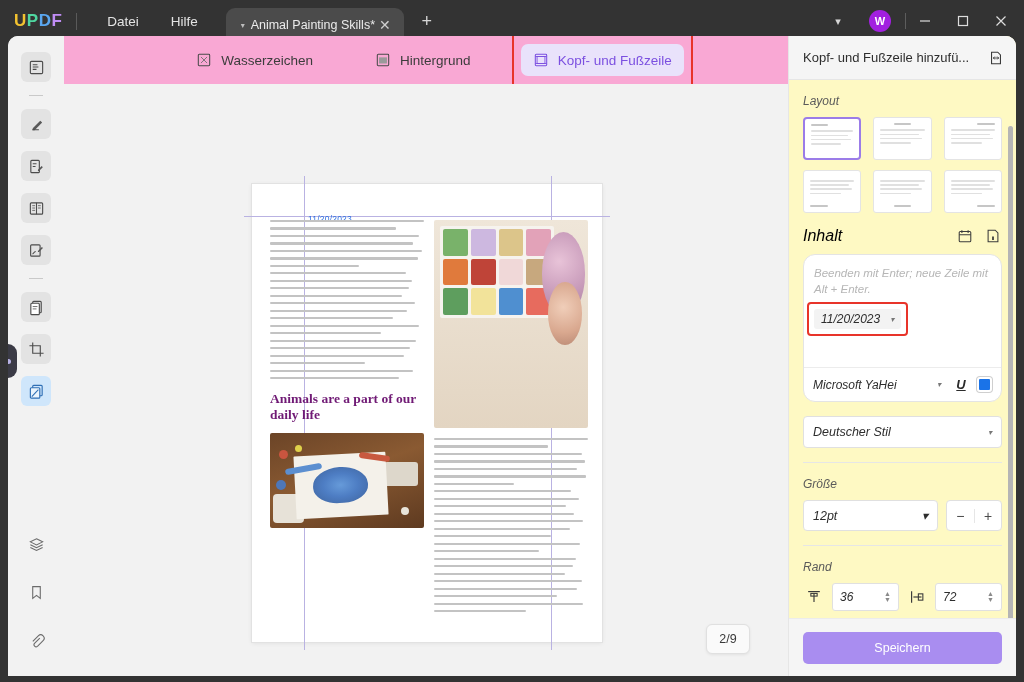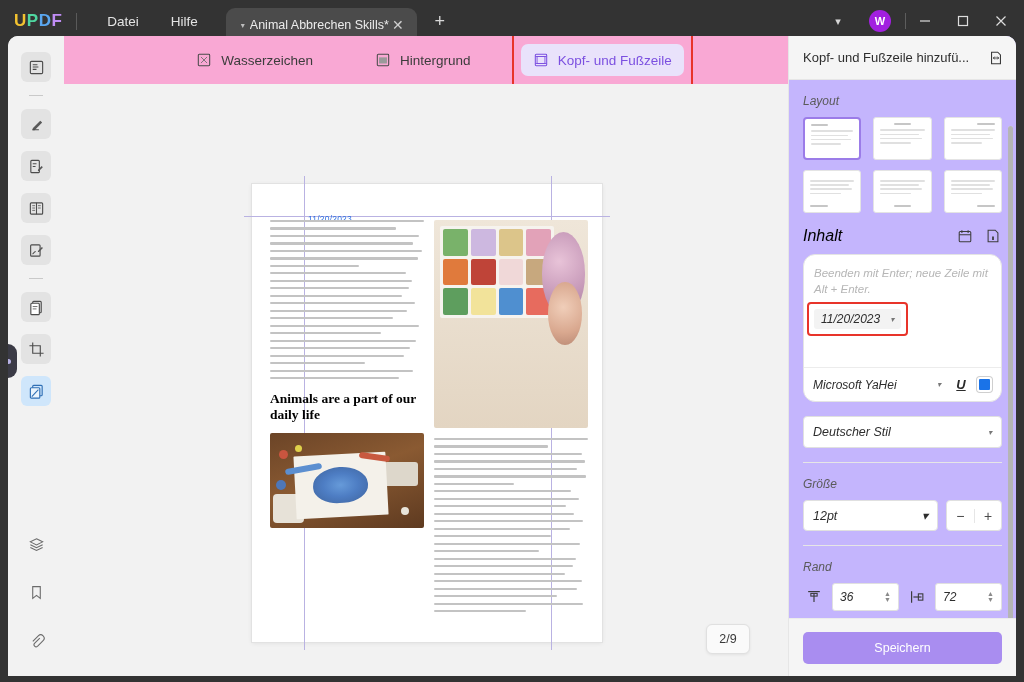--- a/index.html
+++ b/index.html
@@ -119,21 +119,21 @@
   .pg-head .hr { font-size: 8.5px; color: #2a2a2a; }
   .pg-date-overlay {
     position: absolute; left: 56px; top: 30px; font-size: 8.5px;
     color: #2f6fe0; letter-spacing: .2px;
   }
   .pg-body { position: absolute; left: 18px; right: 14px; top: 36px; bottom: 8px; display: flex; gap: 10px; }
   .col { flex: 1; position: relative; }
   .txtline { height: 2.1px; background: #c3c3c3; border-radius: 1px; margin-bottom: 5.4px; }
   .pg-h1 {
     font-family: "Liberation Serif", serif; font-weight: bold;
-    font-size: 13.5px; line-height: 16px; color: #000000; margin: 12px 0 10px 0;
+    font-size: 13.5px; line-height: 16px; color: #701a75; margin: 12px 0 10px 0;
   }
   .photo { width: 100%; border-radius: 2px; overflow: hidden; position: relative; }
   .photo.p1 { height: 200px; }
 
   
   .palette { position: absolute; inset: 0; background: linear-gradient(180deg,#efe6d9 0%, #e3d5c2 100%); }
   .pal-grid {
     position: absolute; left: 4%; top: 3%; width: 74%; height: 44%;
     display: grid; grid-template-columns: repeat(4, 1fr); grid-template-rows: repeat(3, 1fr);
     gap: 3px; background: #f6f3ee; padding: 3px; border-radius: 2px;
@@ -176,21 +176,21 @@
     position: absolute; right: 38px; bottom: 22px; min-width: 44px; height: 30px;
     background: #fafafa; border: 1px solid #e0e0e0; border-radius: 6px;
     display: flex; align-items: center; justify-content: center;
     font-size: 12.5px; color: #3a3a3a; padding: 0 10px;
     box-shadow: 0 1px 3px rgba(0,0,0,.07);
   }
 
   
   .panel {
     position: absolute; right: 0; top: 0; width: 228px; height: 640px;
-    background: #c4b5fd; border-left: 1px solid #e6e6e6;
+    background: #fef9c3; border-left: 1px solid #e6e6e6;
     display: flex; flex-direction: column;
   }
   .panel-head {
     height: 44px; display: flex; align-items: center; padding: 0 8px 0 14px; gap: 6px;
     border-bottom: 1px solid #e6e6e6; background: #f5f5f5;
   }
   .panel-title {
     font-size: 13px; color: #2e2e2e; flex: 1; white-space: nowrap; overflow: hidden;
   }
   .panel-head-btn { width: 24px; height: 24px; display: flex; align-items: center; justify-content: center; color: #3a3a3a; }
@@ -302,21 +302,21 @@
         <span class="l2">P</span>
         <span class="l3">D</span>
         <span class="l4">F</span>
       </div>
       <div class="tb-sep"></div>
       <div class="menu-item">Datei</div>
       <div class="menu-item">Hilfe</div>
 
       <div class="tab">
         <span class="caret">▾</span>
-        <span class="tab-title">Animal Abbrechen Skills*</span>
+        <span class="tab-title">Animal Painting Skills*</span>
         <span class="tab-close">✕</span>
       </div>
       <div class="tab-add">+</div>
 
       <div class="tb-right">
         <span class="tb-chevron">▾</span>
         <span class="avatar">W</span>
         <span class="tb-sep2"></span>
         <span class="wbtn">
           <svg width="12" height="12" viewBox="0 0 12 12">

